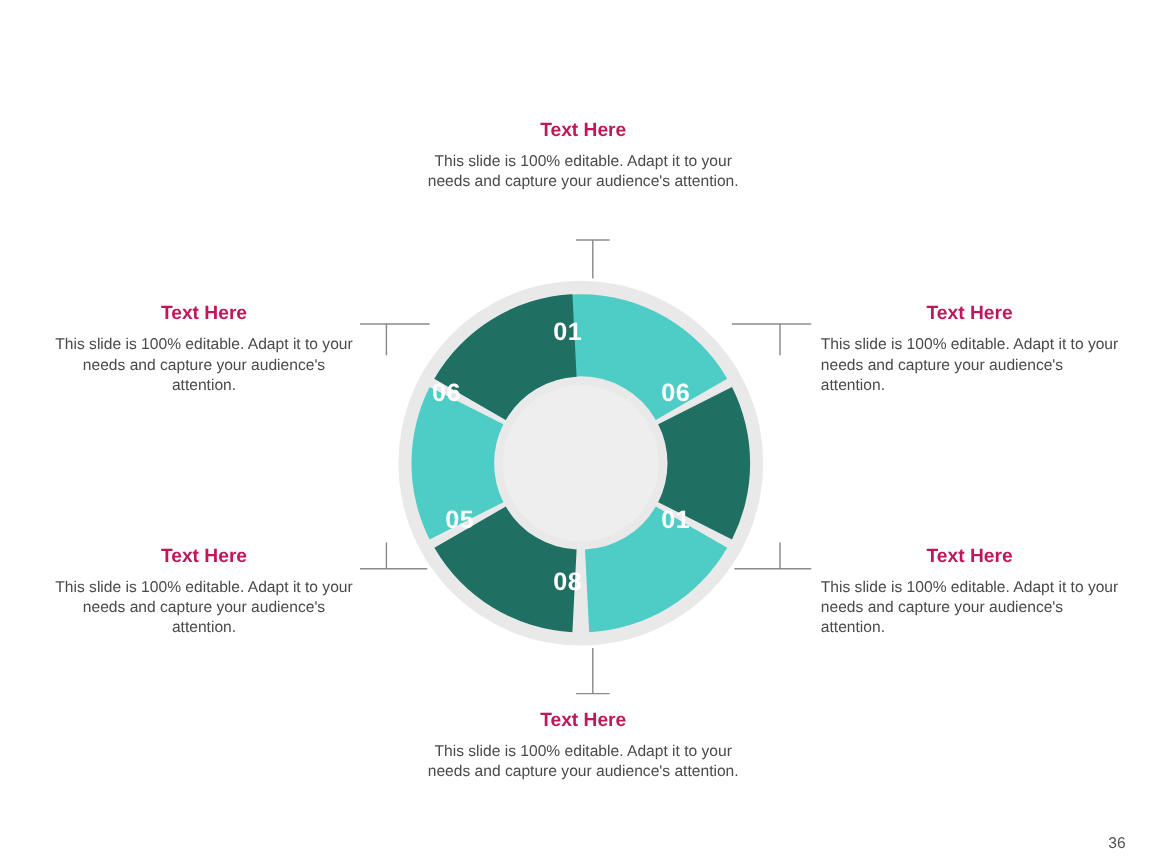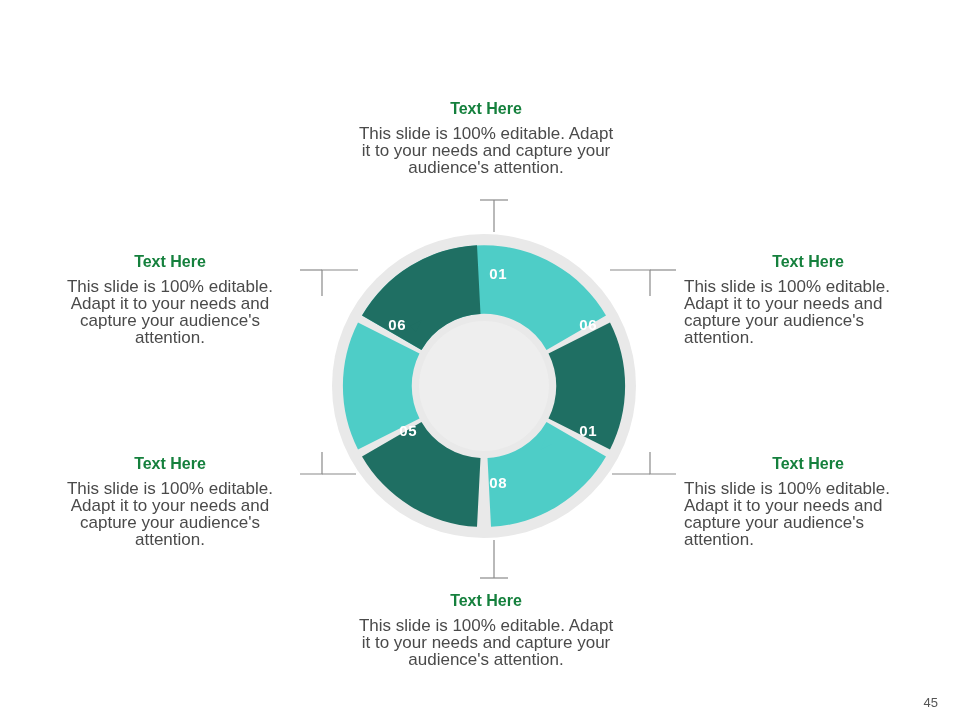--- a/index.html
+++ b/index.html
@@ -51,46 +51,46 @@
     left: 330px;
     top: 232px;
     width: 308px;
     height: 308px;
   }
   .wheel svg { display: block; }
 
   .seg-label {
     position: absolute;
     color: #ffffff;
-    font-size: 15px;
+    font-size: 21px;
     font-weight: 700;
     letter-spacing: 0.5px;
-    text-align: right;
+    text-align: left;
     width: 46px;
   }
   
   .lab-01 { left: 131px; top: 33px; }
   .lab-02 { left: 221px; top: 84px; }
   .lab-03 { left: 221px; top: 190px; }
   .lab-04 { left: 131px; top: 242px; }
   .lab-05 { left: 41px;  top: 190px; }
   .lab-06 { left: 30px;  top: 84px; }
 
   
   .block { position: absolute; }
   .block h3 {
     margin: 0 0 7px 0;
     font-size: 16px;
     font-weight: 700;
-    color: #15803d;
+    color: #be185d;
     text-align: center;
   }
   .block p {
     margin: 0;
-    font-size: 17px;
+    font-size: 13px;
     line-height: 17px;
     color: #4a4a4a;
   }
   .align-center { text-align: center; }
   .align-left   { text-align: left; }
 
   
   .block-top { left: 355px; top: 100px; width: 262px; }
   
   .block-bottom { left: 355px; top: 592px; width: 262px; }
@@ -203,14 +203,14 @@
       <p>This slide is 100% editable. Adapt it to your needs and capture your audience's attention.</p>
     </div>
 
     <div class="block block-left-1 align-center">
       <h3>Text Here</h3>
       <p>This slide is 100% editable. Adapt it to your needs and capture your audience's attention.</p>
     </div>
 
   </div>
 
-  <div class="page-number">45</div>
+  <div class="page-number">36</div>
 </div>
 
 </body></html>

